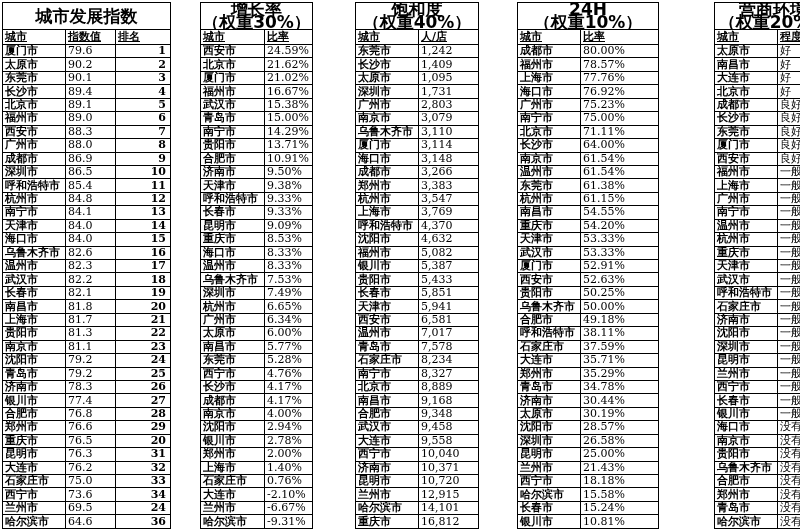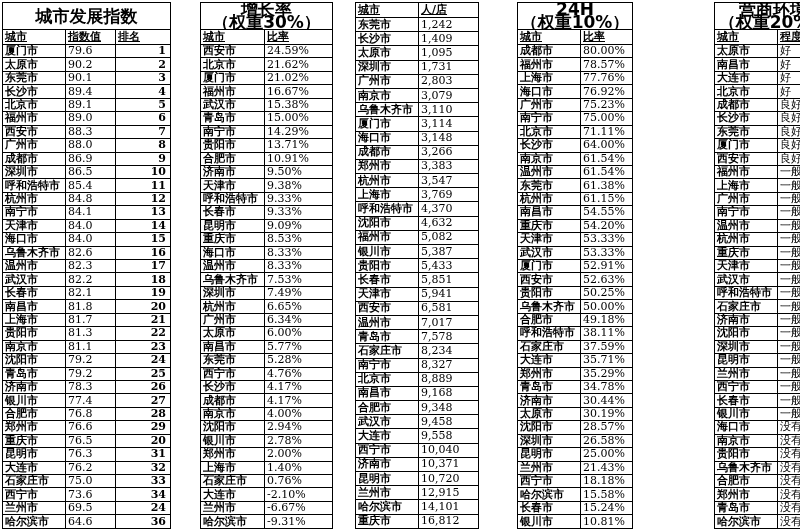--- a/index.html
+++ b/index.html
@@ -4,23 +4,23 @@
 <style>
   html, body { margin:0; padding:0; }
   body {
     width:800px; height:529px; background:#ffffff; overflow:hidden;
     font-family:"DejaVu Sans", "Liberation Sans", sans-serif;
     color:#000;
     position:relative;
   }
   .tbl { position:absolute; top:2px; }
   .t1 { left:2px; }  .t1 table { width:169px; }
-  .t2 { left:200px; } .t2 table { width:133px; }
+  .t2 { left:200px; } .t2 table { width:113px; }
   .t3 { left:355px; } .t3 table { width:124px; }
-  .t4 { left:517px; } .t4 table { width:116px; }
+  .t4 { left:517px; } .t4 table { width:142px; }
   .t5 { left:676px;padding-left:38px; } .t5 table { width:118px; }
 
   table { border-collapse:collapse; table-layout:fixed; height:527px; }
   .t1 col.c0 { width:63px; } .t1 col.c1 { width:50px; }
   .t2 col.c0 { width:64px; }
   .t3 col.c0 { width:63px; }
   .t4 col.c0 { width:63px; }
   .t5 col.c0 { width:63px; }
 
   td {
@@ -406,20 +406,26 @@
         </tbody>
       </table>
     </div>
   <div class="tbl t3">
       <table>
         <colgroup>
           <col class="c0">
           <col class="c1">
         </colgroup>
         <tbody>
+          <tr class="title-row">
+            <td class="title" colspan="2">
+              <div>饱和度</div>
+              <div>（权重40%）</div>
+            </td>
+          </tr>
           <tr class="head-row">
             <td class="hd">城市</td>
             <td class="hd">人/店</td>
           </tr>
           <tr class="data-row">
             <td class="city">东莞市</td>
             <td class="val">1,242</td>
           </tr>
           <tr class="data-row">
             <td class="city">长沙市</td>

